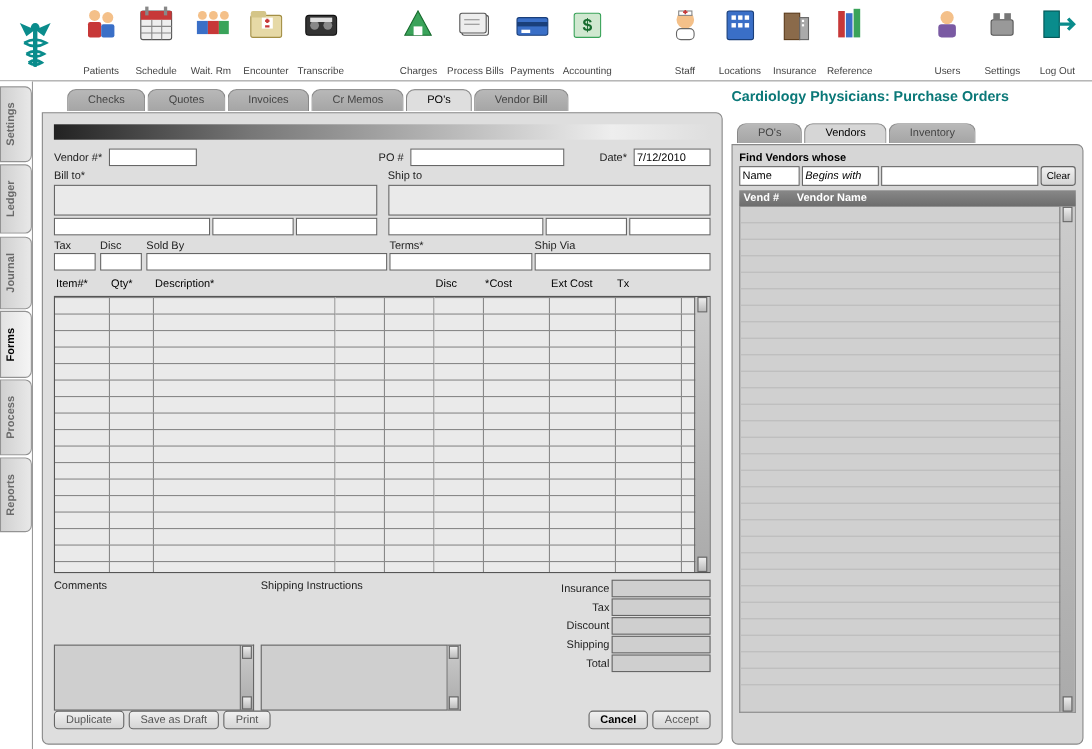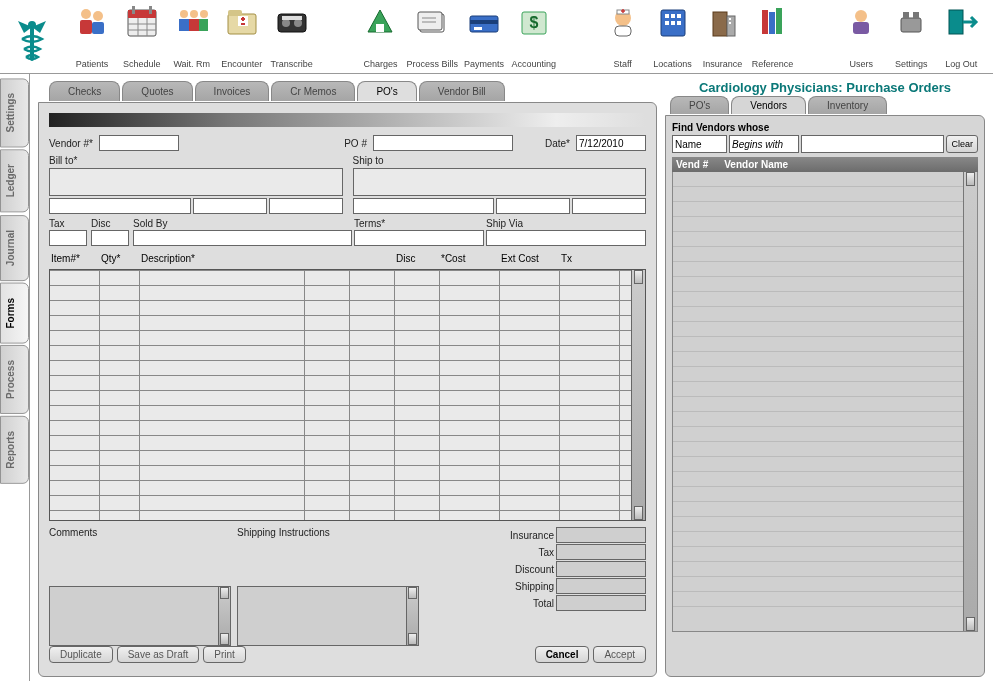--- a/index.html
+++ b/index.html
@@ -70,21 +70,21 @@
   flex: 1;
   background: #dedede;
   border: 1px solid #888;
   border-radius: 0 6px 6px 6px;
   position: relative;
   padding: 8px 10px;
 }
 .h-tabs {
   position: absolute;
   top: -22px;
-  left: 10px;
+  left: 22px;
   display: flex;
   gap: 2px;
 }
 .h-tab {
   background: linear-gradient(#b8b8b8, #a5a5a5);
   padding: 4px 18px;
   border: 1px solid #888;
   border-bottom: none;
   border-radius: 8px 8px 0 0;
   font-size: 10px;
@@ -152,21 +152,21 @@
 .tot-row{ display:flex; gap:2px; align-items:center; }
 .tot-row label{ width:50px; text-align:right; }
 .tot-row .txt{ width:90px; background:#cfcfcf;}
 
 .btn-row{ display:flex; gap:4px; }
 .btn-row .spacer{flex:1;}
 button.btn{ border:1px solid #666; background:linear-gradient(#f0f0f0,#d5d5d5); border-radius:4px; padding:2px 10px; font-size:10px; font-family:inherit; cursor:pointer; color:#555;}
 button.btn.primary{ font-weight:bold; color:#000;}
 
 .right-side{ width:320px; display:flex; flex-direction:column;}
-.page-title{ font-size:13px; font-weight:bold; color:#0a7878; text-align:center; margin-bottom:0;}
+.page-title{ font-size:13px; font-weight:bold; color:#0a7878; text-align:left; margin-bottom:16px;}
 .right-panel{ flex:1; background:#d6d6d6; border:1px solid #888; border-radius:0 6px 6px 6px; position:relative; padding:6px;}
 .r-tabs{position:absolute; top:-20px; left:4px; display:flex; gap:2px;}
 .r-tab{ background: linear-gradient(#b8b8b8, #a5a5a5); padding:3px 18px; border:1px solid #888; border-bottom:none; border-radius:8px 8px 0 0; font-size:10px; cursor:pointer; color:#444;}
 .r-tab.active{background:#d6d6d6;color:#000;}
 
 .find-box{ font-size:10px; }
 .find-box b{ font-weight:bold; }
 .find-controls{display:flex; gap:2px; margin-top:2px;}
 .find-controls .txt{height:18px;}
 .find-controls button{height:18px; border:1px solid #666; background:linear-gradient(#f0f0f0,#d5d5d5); border-radius:3px; font-size:9px; padding:0 4px; cursor:pointer;}

